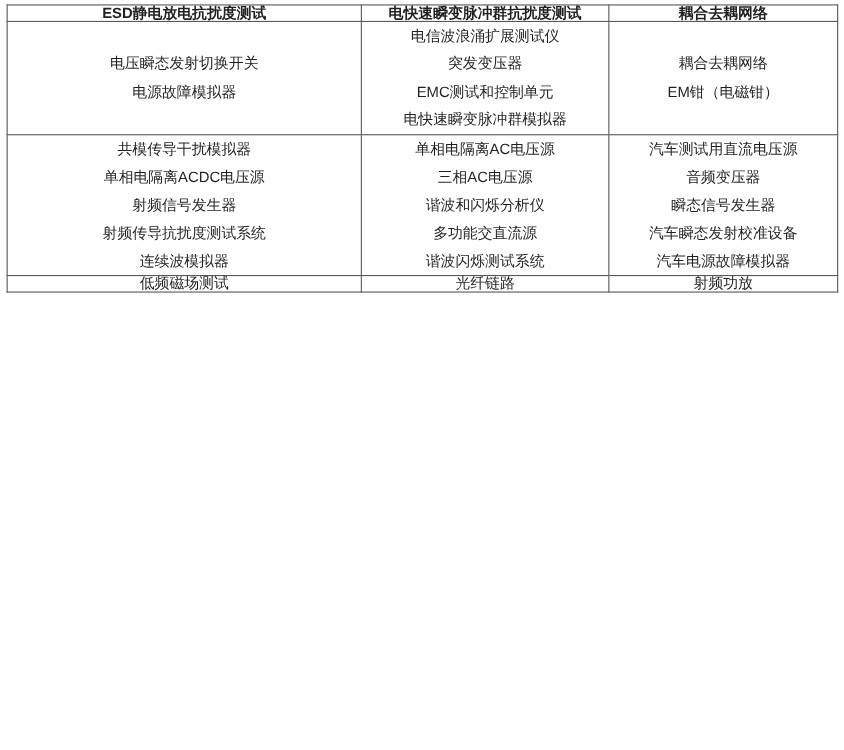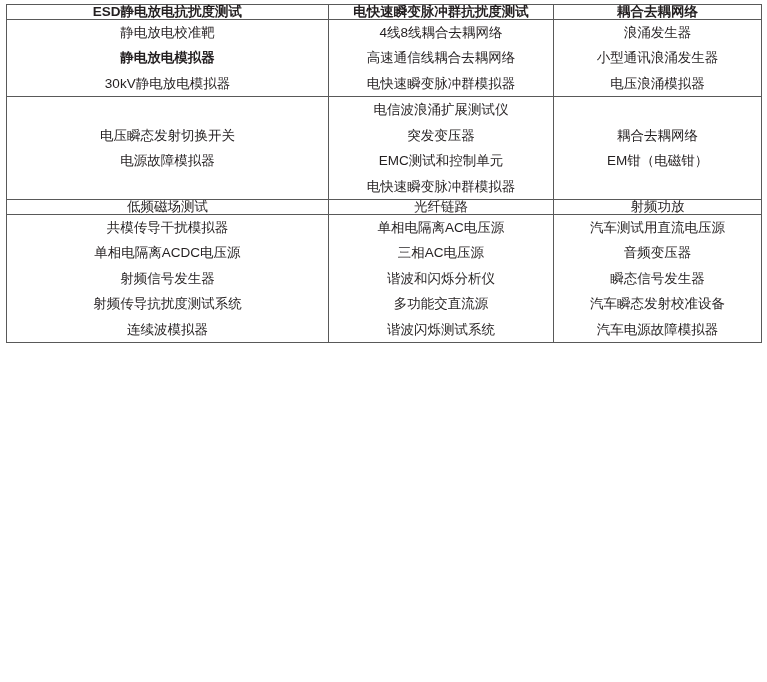--- a/index.html
+++ b/index.html
@@ -68,55 +68,33 @@
         <col class="c3">
     </colgroup>
     <tbody>
         <tr>
           <td class="hdr">ESD静电放电抗扰度测试</td>
           <td class="hdr">电快速瞬变脉冲群抗扰度测试</td>
           <td class="hdr">耦合去耦网络</td>
         </tr>
         <tr>
           <td class="cell-list">
-            <div class="item">静电放电校准靶</div>
-            <div class="item bold">静电放电模拟器</div>
-            <div class="item">30kV静电放电模拟器</div>
-          </td>
-          <td class="cell-list">
-            <div class="item">4线8线耦合去耦网络</div>
-            <div class="item">高速通信线耦合去耦网络</div>
-            <div class="item">电快速瞬变脉冲群模拟器</div>
-          </td>
-          <td class="cell-list">
-            <div class="item">浪涌发生器</div>
-            <div class="item">小型通讯浪涌发生器</div>
-            <div class="item">电压浪涌模拟器</div>
-          </td>
-        </tr>
-        <tr>
-          <td class="cell-list">
             <div class="item">电压瞬态发射切换开关</div>
             <div class="item">电源故障模拟器</div>
           </td>
           <td class="cell-list">
             <div class="item">电信波浪涌扩展测试仪</div>
             <div class="item">突发变压器</div>
             <div class="item">EMC测试和控制单元</div>
             <div class="item">电快速瞬变脉冲群模拟器</div>
           </td>
           <td class="cell-list">
             <div class="item">耦合去耦网络</div>
             <div class="item">EM钳（电磁钳）</div>
           </td>
-        </tr>
-        <tr>
-          <td class="cell-single">低频磁场测试</td>
-          <td class="cell-single">光纤链路</td>
-          <td class="cell-single">射频功放</td>
         </tr>
         <tr>
           <td class="cell-list">
             <div class="item">共模传导干扰模拟器</div>
             <div class="item">单相电隔离ACDC电压源</div>
             <div class="item">射频信号发生器</div>
             <div class="item">射频传导抗扰度测试系统</div>
             <div class="item">连续波模拟器</div>
           </td>
           <td class="cell-list">
@@ -127,15 +105,20 @@
             <div class="item">谐波闪烁测试系统</div>
           </td>
           <td class="cell-list">
             <div class="item">汽车测试用直流电压源</div>
             <div class="item">音频变压器</div>
             <div class="item">瞬态信号发生器</div>
             <div class="item">汽车瞬态发射校准设备</div>
             <div class="item">汽车电源故障模拟器</div>
           </td>
         </tr>
+        <tr>
+          <td class="cell-single">低频磁场测试</td>
+          <td class="cell-single">光纤链路</td>
+          <td class="cell-single">射频功放</td>
+        </tr>
       </tbody>
   </table>
 </div>
 
 </body></html>

